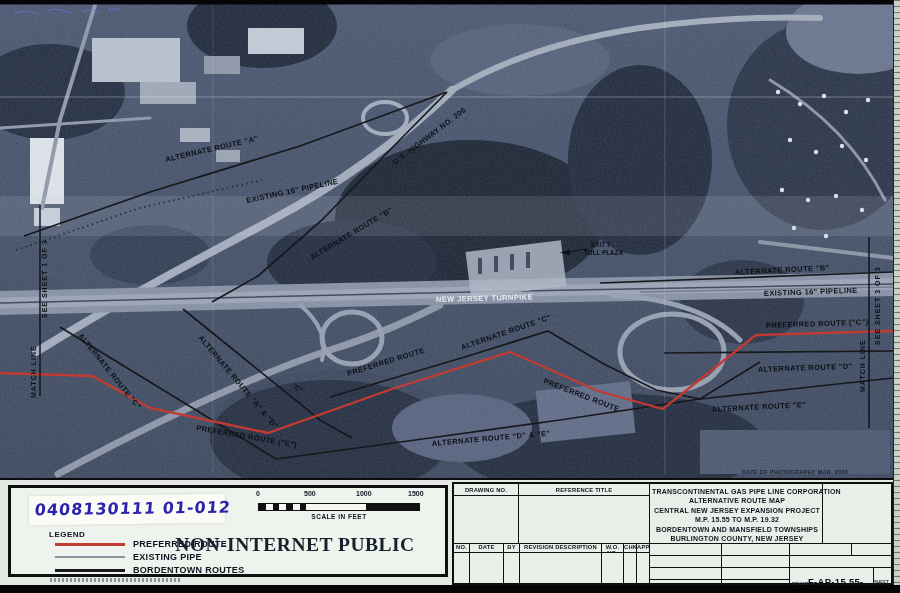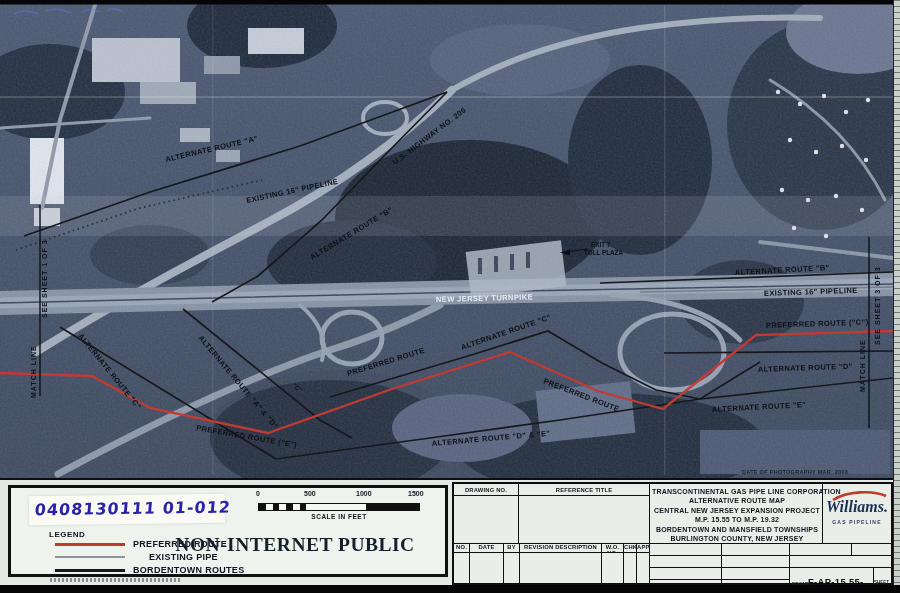--- a/index.html
+++ b/index.html
@@ -218,21 +218,21 @@
 
     <div class="legend-box">
       <div class="sticker">
         <span>0408130111 01-012</span>
       </div>
       <div class="legend-title">LEGEND</div>
       <div class="lg-row" style="top:50px;">
         <div class="lg-line sw-red"></div>
         <div class="lg-label">PREFERRED ROUTE</div>
       </div>
-      <div class="lg-row" style="top:63px;gap:16px;">
+      <div class="lg-row" style="top:63px;">
         <div class="lg-line sw-gray"></div>
         <div class="lg-label">EXISTING PIPE</div>
       </div>
       <div class="lg-row" style="top:76px;">
         <div class="lg-line sw-black"></div>
         <div class="lg-label">BORDENTOWN ROUTES</div>
       </div>
 
       <div class="scalegrp">
         <div class="ticks">
@@ -278,27 +278,20 @@
       <div class="cell" style="left:196px;top:0;width:173px;height:60px;border-right:1px solid #101010;"></div>
       <div class="ttl-lines">
         <div>TRANSCONTINENTAL GAS PIPE LINE CORPORATION</div>
         <div>ALTERNATIVE ROUTE MAP</div>
         <div>CENTRAL NEW JERSEY EXPANSION PROJECT</div>
         <div>M.P. 15.55 TO M.P. 19.32</div>
         <div>BORDENTOWN AND MANSFIELD TOWNSHIPS</div>
         <div>BURLINGTON COUNTY, NEW JERSEY</div>
       </div>
       <div class="cell" style="left:369px;top:0;width:68px;height:60px;border-right:none;"></div>
-      <div class="logo">
-        <svg width="60" height="12" style="position:absolute;left:6px;top:6px;">
-          <path d="M4,10 C18,1 44,0 57,6" stroke="#c0392b" stroke-width="2.6" fill="none"></path>
-        </svg>
-        <div class="wname">Williams.</div>
-        <div class="wsub">GAS PIPELINE</div>
-      </div>
 
       <div class="cell" style="left:196px;top:60px;width:72px;height:12px;padding:2px 0 0 3px;">
         <span class="lbl">DRAWN BY:</span>
         <span class="val">TBARZA</span>
       </div>
       <div class="cell" style="left:268px;top:60px;width:68px;height:12px;padding:2px 0 0 3px;">
         <span class="lbl">DATE:</span>
         <span class="val">07/14/2004</span>
       </div>
       <div class="cell" style="left:336px;top:60px;width:62px;height:12px;padding:3px 0 0 3px;">

